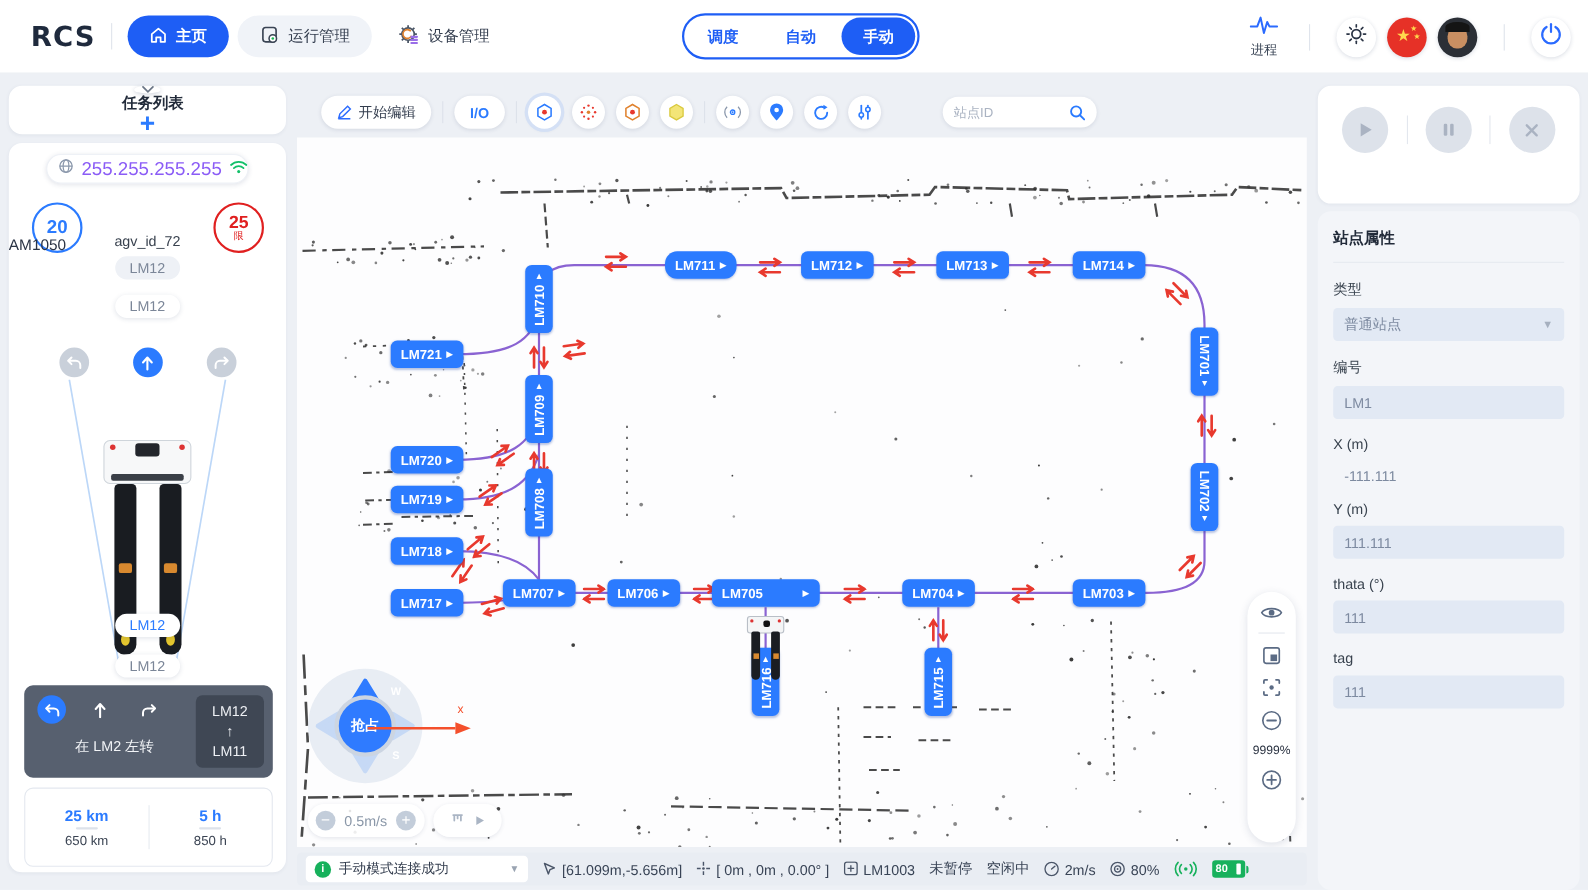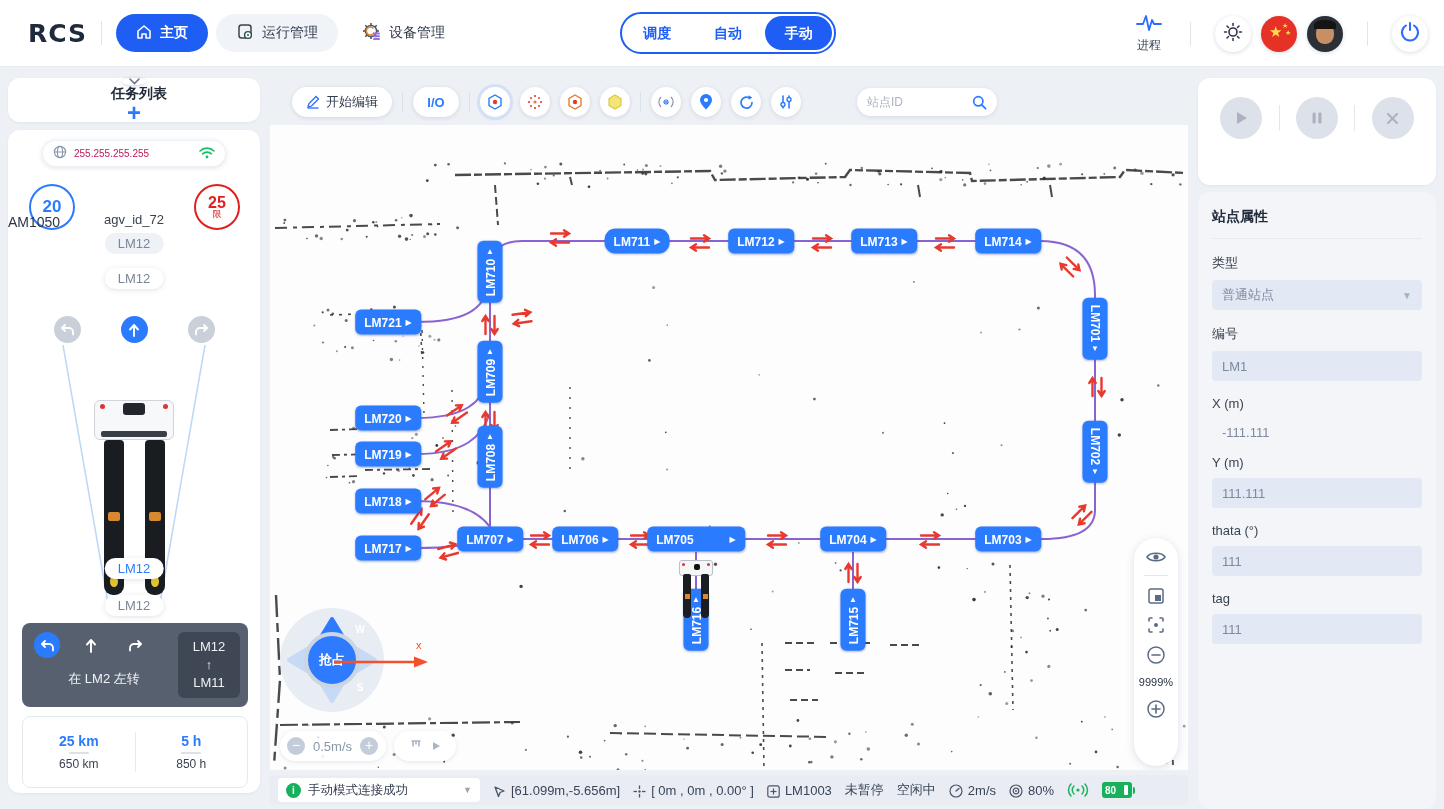--- a/index.html
+++ b/index.html
@@ -35,21 +35,21 @@
   
   #left { position:absolute; left:8px; top:78px; width:252px; height:723px; }
   .card { background:#fff; border-radius:12px; box-shadow:0 1px 3px rgba(60,80,120,.06);flex-direction:column; }
   #task-header { position:absolute; left:0; top:0; width:252px; height:44px; display:flex; align-items:center; padding:0 14px; }
   .chev-circle { width:24px; height:24px; border-radius:50%; background:#fff; box-shadow:0 1px 4px rgba(40,60,100,.22); display:flex; align-items:center; justify-content:center; cursor:pointer;}
   #task-header .t { font-size:14px; font-weight:bold; margin-left:10px; color:#222b3a; flex:1;}
   .plus-btn { color:#2b7bff; font-size:24px; font-weight:bold; line-height:20px; cursor:pointer;}
   #robot-card { position:absolute; left:0; top:52px; width:252px; height:663px; overflow:hidden;}
   .ip-pill { position:absolute; left:34px; top:10px; width:184px; height:27px; background:#fff; border:1px solid #eef1f6;
              box-shadow:0 1px 5px rgba(40,60,100,.14); border-radius:14px; display:flex; align-items:center; padding:0 10px; gap:7px;}
-  .ip-pill .ip { flex:1; font-size:10px; color:#be185d; }
+  .ip-pill .ip { flex:1; font-size:17px; color:#8b5cf6; }
   .spd-circle { position:absolute; width:46px; height:46px; border-radius:50%; background:#fff; display:flex; flex-direction:column; align-items:center; justify-content:center; }
   .spd-blue { left:21px; top:54px; border:2px solid #2b7bff; color:#2b7bff; font-size:17px; font-weight:bold;}
   .spd-red { left:186px; top:54px; border:2px solid #e02020; color:#e02020; }
   .spd-red .n { font-size:16px; font-weight:bold; line-height:14px;}
   .spd-red .x { font-size:9px; line-height:9px;}
   .veh-model { position:absolute; left:0; top:56px; width:252px; text-align:left; font-size:14px; color:#2b3445;margin-top:28px;}
   .veh-id { position:absolute; left:0; top:82px; width:252px; text-align:center; font-size:13px; color:#39424f;}
   .badge { position:absolute; left:50%; transform:translateX(-50%); font-size:13px; color:#7b8698; background:#eef1f6; border-radius:11px; padding:3px 13px;}
   .badge.w { background:#fff; box-shadow:0 1px 5px rgba(40,60,100,.15); }
   .badge.blue { color:#2b7bff; }
@@ -129,21 +129,21 @@
   #map-tools .hdiv { width:24px; height:1px; background:#e4e8ee;}
   #map-tools .zoomv { font-size:11px; color:#28303f; }
   .ic-btn { cursor:pointer; display:flex; align-items:center; justify-content:center;}
   
   #statusbar { position:absolute; left:0; top:697px; width:918px; height:30px; background:#e9edf3; border-radius:4px;
                display:flex; align-items:center; gap:13px; padding:0 8px; font-size:13px; color:#394456;}
   .msg-pill { width:202px; height:24px; background:#fff; border-radius:4px; display:flex; align-items:center; gap:7px; padding:0 8px; cursor:pointer;}
   .info-dot { width:15px; height:15px; border-radius:50%; background:#17b15c; color:#fff; font-size:10px; font-weight:bold; text-align:center; line-height:15px;}
   .msg-pill .m { flex:1; font-size:12.5px; color:#333d4e;}
   .caret { color:#9aa4b2; font-size:9px;}
-  .sb-item { display:flex; align-items:flex-end; gap:5px; white-space:nowrap;}
+  .sb-item { display:flex; align-items:flex-start; gap:5px; white-space:nowrap;}
   .battery { width:30px; height:16px; background:#17b15c; border-radius:3px; position:relative; display:flex; align-items:center;}
   .battery .bt { color:#fff; font-size:10px; font-weight:bold; margin-left:3px;}
   .battery .wb { position:absolute; right:4px; top:3px; width:4px; height:10px; background:#fff; border-radius:1px;}
   .battery .nub { position:absolute; right:-3px; top:4.5px; width:2.5px; height:7px; background:#17b15c; border-radius:0 2px 2px 0;}
 
   
   #right { position:absolute; left:1198px; top:78px; width:238px; height:731px;}
   #exec-card { position:absolute; left:0; top:0; width:238px; height:107px; padding:10px 14px 0;}
   #exec-card .head { display:flex; align-items:center; gap:10px; padding-bottom:9px; border-bottom:1px solid #eef1f5;}
   #exec-card .head .t { font-size:14px; font-weight:bold; color:#222b3a;}

